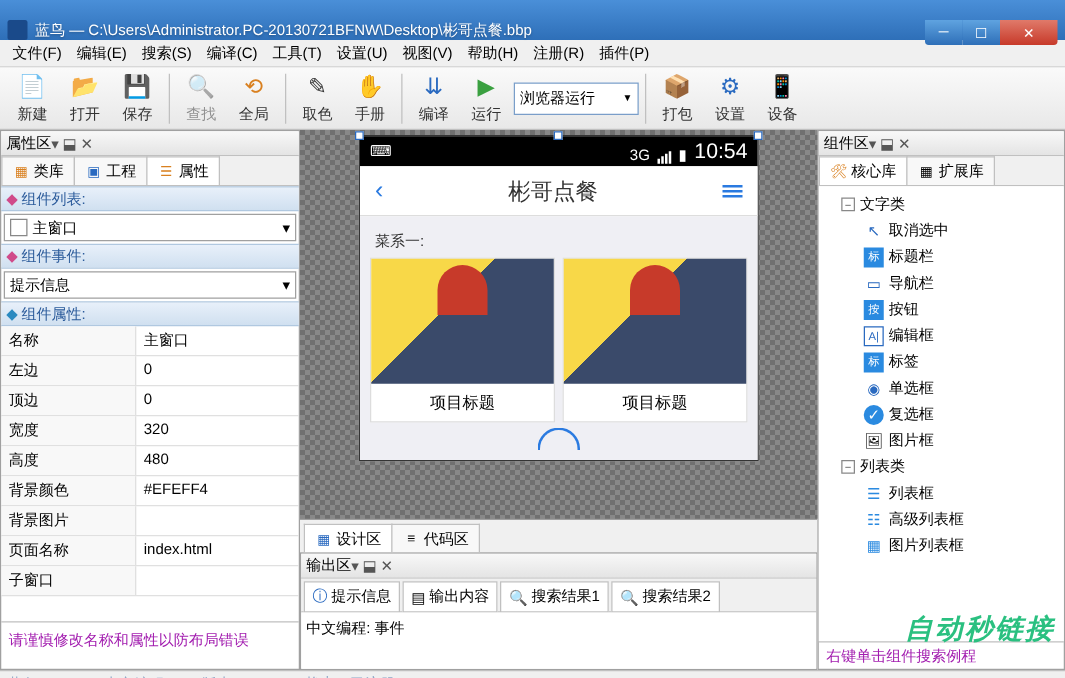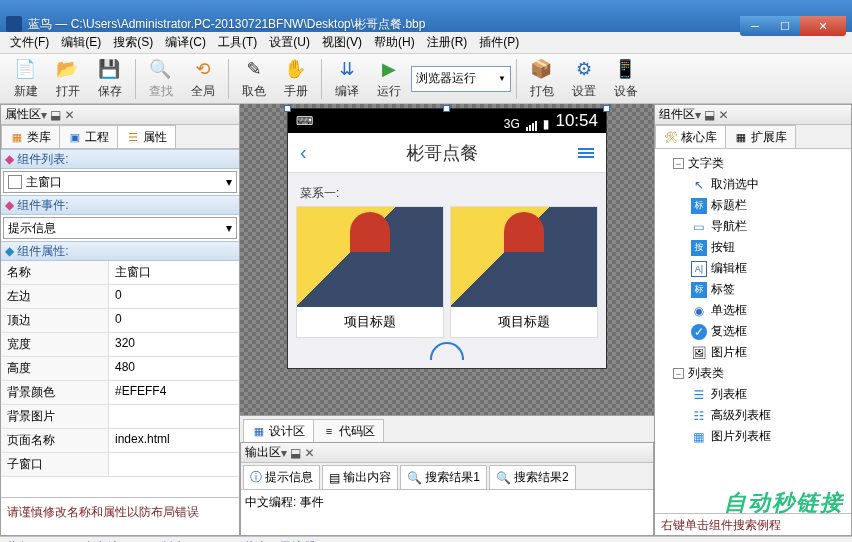--- a/index.html
+++ b/index.html
@@ -31,21 +31,21 @@
 .tab{padding:3px 8px;border:1px solid #c0c0c0;border-bottom:none;background:#f8f8f8;display:flex;align-items:center;gap:3px;margin-right:-1px}
 .tab.active{background:#fff}
 .tab .ticon2{width:14px;height:14px;display:inline-flex;align-items:center;justify-content:center;font-size:11px}
 .section-hdr{height:20px;background:linear-gradient(#e8f0fa,#d0e0f0);border-top:1px solid #b0c8e0;border-bottom:1px solid #b0c8e0;display:flex;align-items:center;padding:0 4px;color:#2a5a9a;font-size:11px;gap:3px}
 .dropdown{height:22px;border:1px solid #a0a0a0;background:#fff;margin:2px;display:flex;align-items:center;padding:0 4px;justify-content:space-between}
 .dropdown .dicon{width:14px;height:14px;border:1px solid #888;background:#fff;margin-right:4px}
 .proptable{flex:1;overflow:auto}
 .proprow{display:flex;border-bottom:1px solid #e0e0e0}
 .proprow .k{width:108px;padding:3px 6px;border-right:1px solid #e0e0e0;background:#f8f8f8}
 .proprow .v{flex:1;padding:3px 6px}
-.hint{padding:6px;color:#7f1d1d;border-top:1px solid #c0c0c0;height:38px}
+.hint{padding:6px;color:#a21caf;border-top:1px solid #c0c0c0;height:38px}
 .center{flex:1;display:flex;flex-direction:column;background:#6a6a6a}
 .design-area{flex:1;overflow:auto;padding:4px;position:relative;background:repeating-conic-gradient(#888 0 25%,#707070 0 50%) 0 0/8px 8px}
 .phone{width:320px;margin:0 auto;background:#fff;border:1px solid #333;position:relative}
 .handle{position:absolute;width:7px;height:7px;background:#fff;border:1px solid #2a6ac0}
 .phone-status{height:24px;background:#000;color:#fff;display:flex;align-items:center;justify-content:space-between;padding:0 8px;font-size:11px}
 .phone-status .r{display:flex;gap:6px;align-items:flex-end}
 .phone-nav{height:40px;display:flex;align-items:center;justify-content:space-between;padding:0 12px;border-bottom:1px solid #ddd;background:#fff}
 .phone-nav .back{color:#2a7ae0;font-size:20px}
 .phone-nav .ttl{font-size:18px;color:#333}
 .phone-body{padding:8px;background:#efeff4;min-height:180px}

